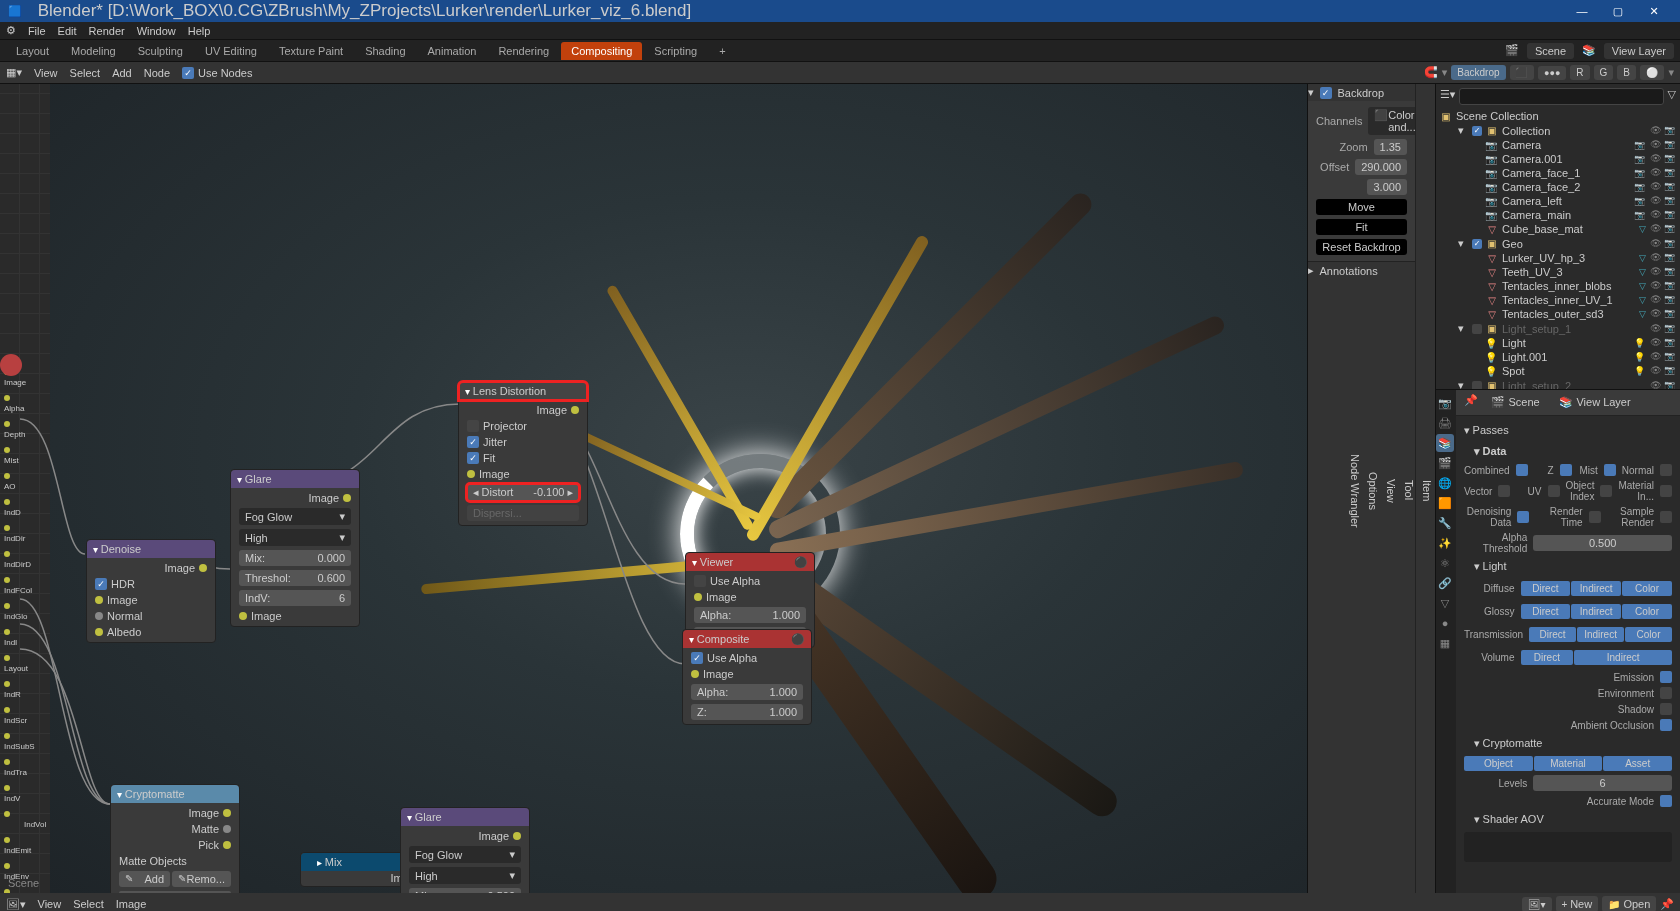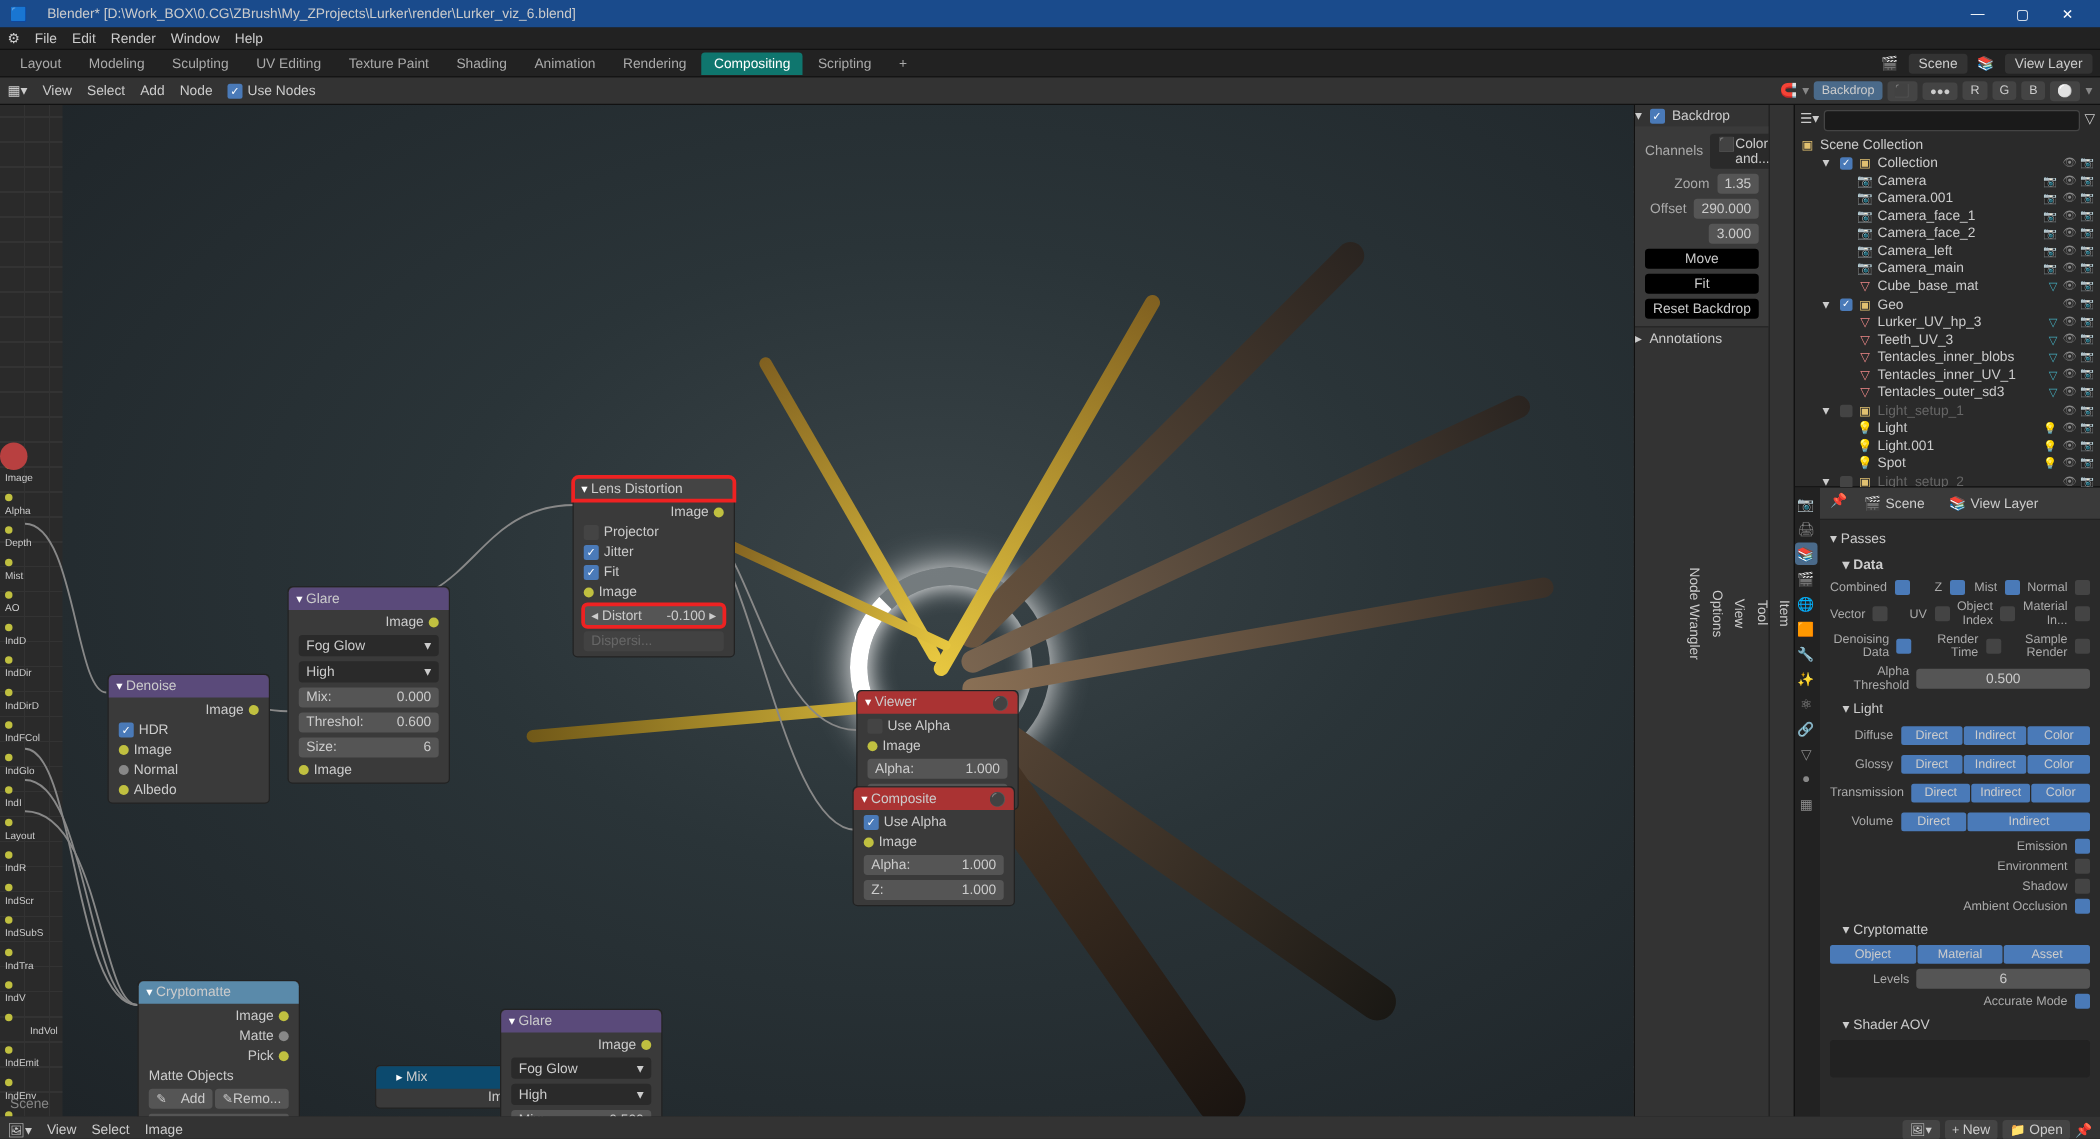--- a/index.html
+++ b/index.html
@@ -1,25 +1,25 @@
 <!DOCTYPE html>
 <html><head>
 <meta charset="utf-8">
 <style>
 * { margin: 0; padding: 0; box-sizing: border-box; font-family: -apple-system, BlinkMacSystemFont, "Segoe UI", sans-serif; font-size: 11px; color: #ccc; }
 body { background: #1a1a1a; width: 1680px; height: 911px; overflow: hidden; user-select: none; }
 .titlebar { background: #1a4b8c; height: 22px; display: flex; align-items: center; padding: 0 8px; color: #fff; }
-.titlebar-text { flex: 1; font-size: 11px; padding-left: 10px; }
+.titlebar-text { flex: 1; font-size: 17px; padding-left: 10px; }
 .win-controls { display: flex; gap: 0; }
 .win-btn { width: 36px; height: 22px; display: flex; align-items: center; justify-content: center; color: #fff; }
 .topmenu { background: #222; height: 18px; display: flex; align-items: center; padding: 0 6px; gap: 12px; border-bottom: 1px solid #111; }
 .topmenu-item { color: #ccc; font-size: 11px; cursor: pointer; }
 .workspace-tabs { background: #222; height: 22px; display: flex; align-items: center; padding: 0 6px; gap: 2px; border-bottom: 1px solid #111; }
 .workspace-tab { padding: 3px 10px; color: #aaa; font-size: 11px; cursor: pointer; border-radius: 3px 3px 0 0; }
-.workspace-tab.active { background: #0f766e; color: #fff; }
+.workspace-tab.active { background: #c2410c; color: #fff; }
 .workspace-right { margin-left: auto; display: flex; align-items: center; gap: 8px; }
 .ws-field { background: #333; padding: 2px 8px; border-radius: 3px; font-size: 11px; }
 .header-bar { background: #333; height: 22px; display: flex; align-items: center; padding: 0 6px; gap: 12px; border-bottom: 1px solid #111; }
 .header-item { color: #ccc; font-size: 11px; cursor: pointer; }
 .header-check { display: flex; align-items: center; gap: 4px; }
 .chk { width: 12px; height: 12px; background: #4a7ab8; border-radius: 2px; display: inline-flex; align-items: center; justify-content: center; font-size: 9px; color: #fff; }
 .chk.off { background: #444; }
 .main-layout { display: flex; height: calc(911px - 22px - 18px - 22px - 22px - 18px); }
 .node-editor { flex: 1; background: #2a2a2a; position: relative; overflow: hidden; background-image: repeating-linear-gradient(0deg, transparent, transparent 19px, #333 19px, #333 20px), repeating-linear-gradient(90deg, transparent, transparent 19px, #333 19px, #333 20px); }
 .backdrop-img { position: absolute; left: 50px; top: 0; right: 0; bottom: 0; background: radial-gradient(ellipse at 55% 45%, #3a4448 0%, #2a3438 40%, #1e2428 100%); }
@@ -260,21 +260,21 @@
             </div>
           </div>
         <div class="node-row">
             <div class="node-field">
               <span>Threshol:</span>
               <span>0.600</span>
             </div>
           </div>
         <div class="node-row">
             <div class="node-field">
-              <span>Size:</span>
+              <span>IndV:</span>
               <span>6</span>
             </div>
           </div>
         <div class="node-row">
             <span class="socket"></span>
             <span>Image</span>
           </div>
       </div>
     </div>
 

